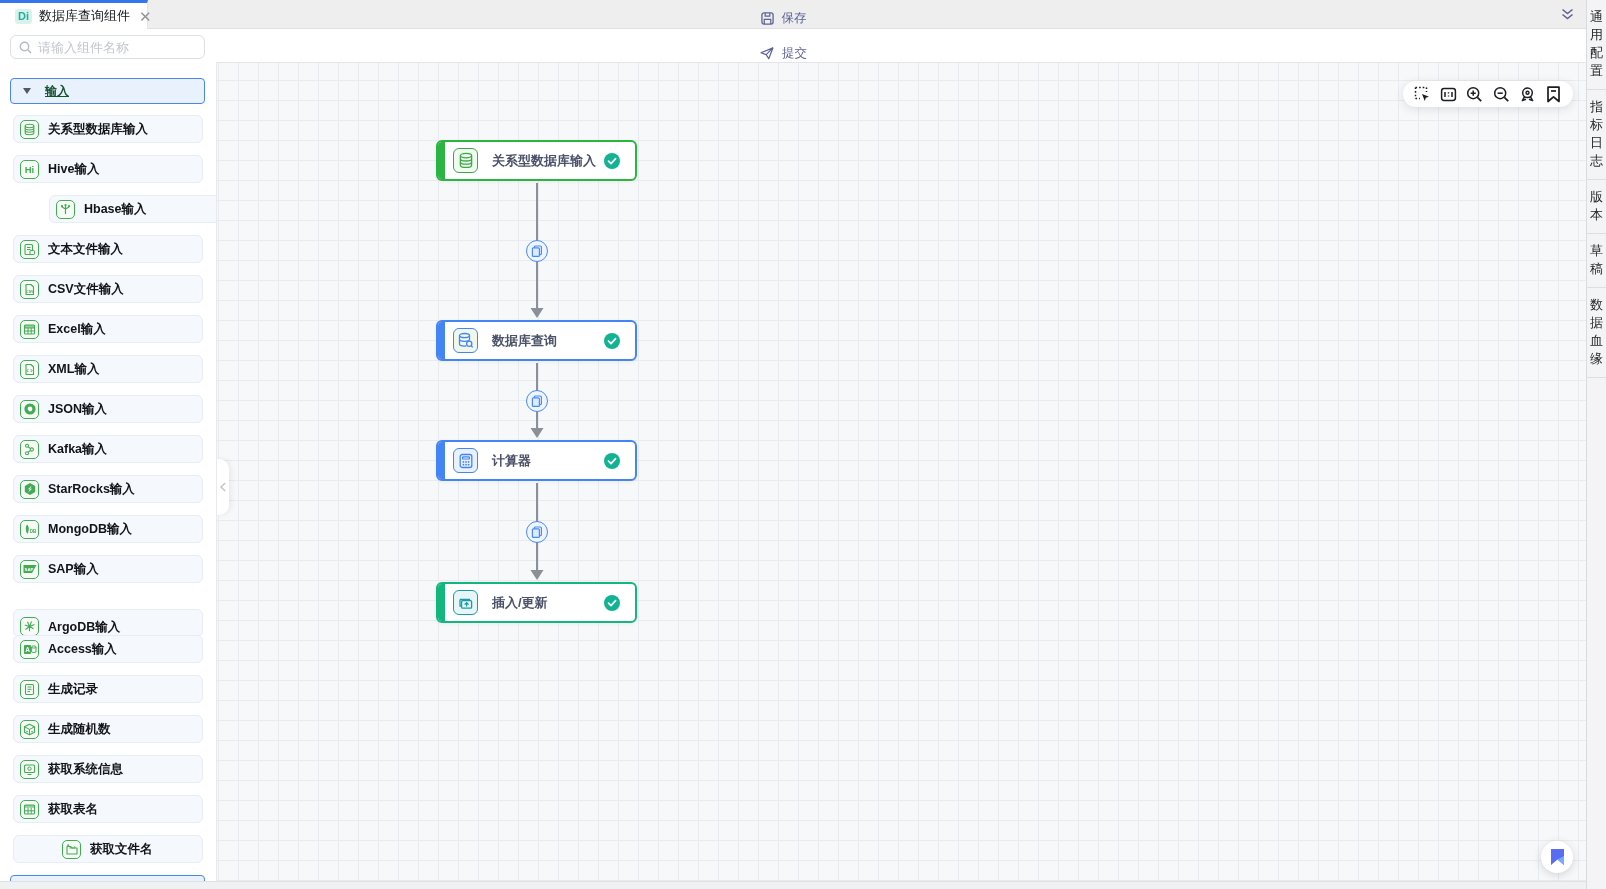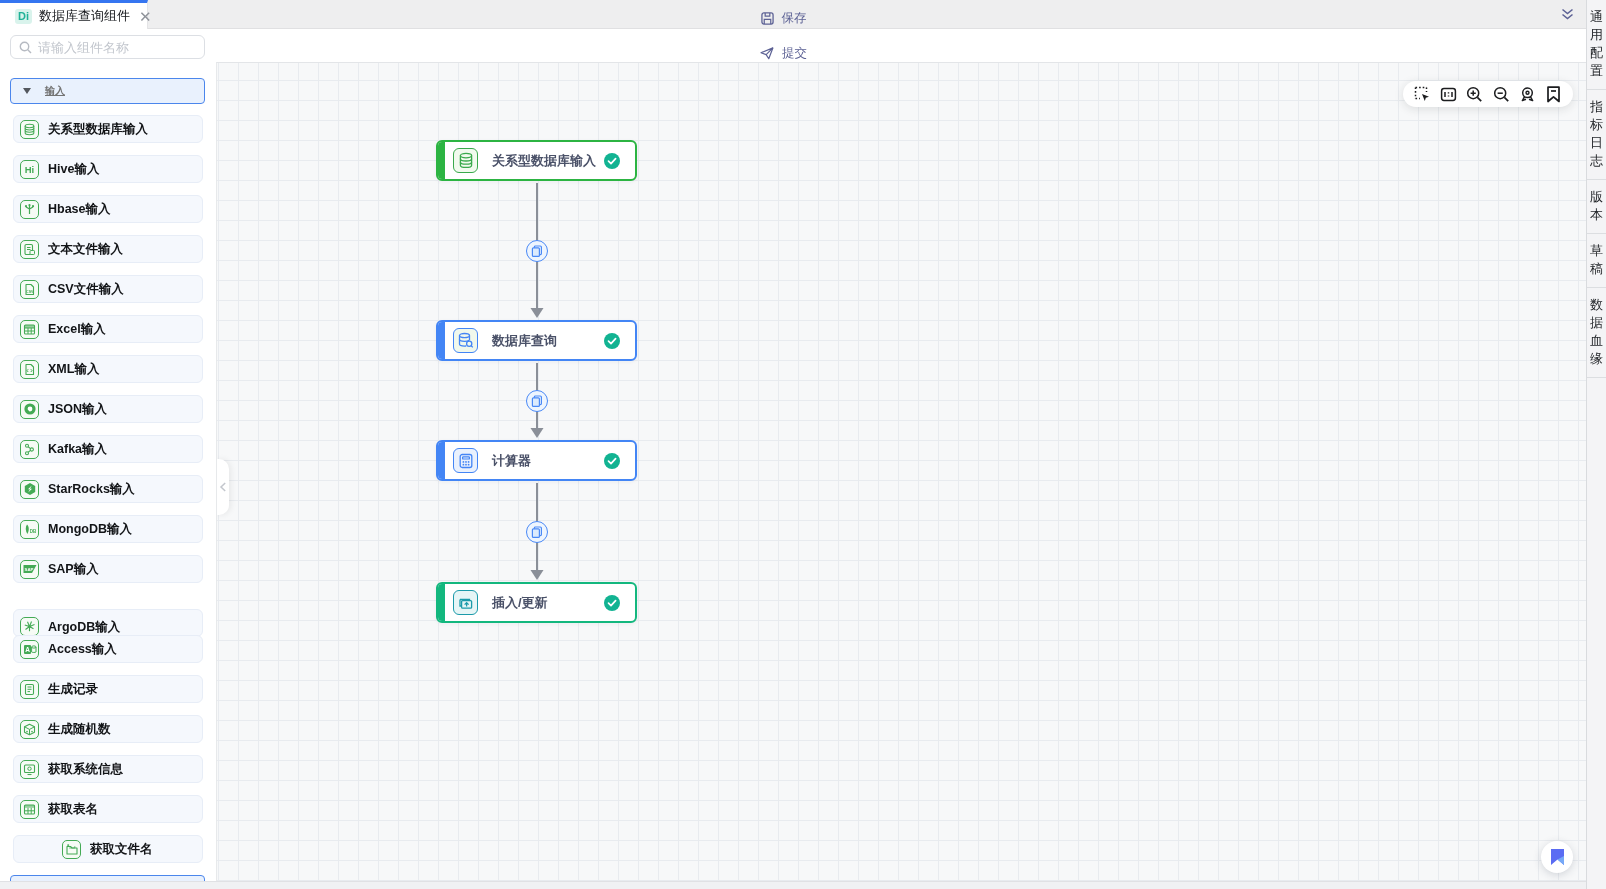--- a/index.html
+++ b/index.html
@@ -20,21 +20,21 @@
   .tbtn { display:flex; align-items:center; gap:8px; color:#5d6295; font-size:12.5px; cursor:pointer; white-space:nowrap; }
   .tbtn svg { display:block; }
 
   
   .sidebar { position:absolute; left:0; top:29px; width:216px; height:852px; background:#fff; overflow:hidden; }
   .search-box { position:absolute; left:10px; top:6px; width:195px; height:24px; border:1px solid #dcdfe4; border-radius:6px; background:#fff; display:flex; align-items:center; padding:4px 8px; gap:6px; }
   .search-box input { border:none; outline:none; flex:1; font-size:13px; color:#333; font-family:inherit; background:transparent; min-width:0; }
   .search-box input::placeholder { color:#c2c6cd; }
   .section-header { position:absolute; left:10px; width:195px; height:26px; background:#e9f1fd; border:1px solid #4b86ec; border-radius:4px; display:flex; align-items:center; padding:0 9px; gap:14px; cursor:pointer; }
   .section-header .tri { width:0; height:0; border-left:4.5px solid transparent; border-right:4.5px solid transparent; border-top:6px solid #53575e; margin-left:3px; }
-  .section-header .sec-label { font-size:10px; font-weight:bold; color:#737373;text-decoration:underline; }
+  .section-header .sec-label { font-size:12px; font-weight:bold; color:#14532d;text-decoration:underline; }
   .comp-item { position:absolute; left:13px; width:190px; height:28px; background:#f5f8fd; border:1px solid #e7edf7; border-radius:6px; display:flex; align-items:center; padding:0 6px; gap:9px; cursor:grab; }
   .comp-ico { width:19px; height:19px; border:1.4px solid #44aa55; border-radius:5px; background:#f6fbf5; display:flex; align-items:center; justify-content:center; flex:none; }
   .comp-ico svg { display:block; }
   .comp-label { font-size:12.5px; font-weight:bold; color:#121417; white-space:nowrap; }
 
   
   .canvas { position:absolute; left:216px; top:62px; width:1370px; height:819px; background:#f7f8f9; border-top:1px solid #e3e5e8; border-left:1px solid #e7e9eb; overflow:hidden;
     background-image:
       linear-gradient(to right, #e8ebef 1px, transparent 1px),
       linear-gradient(to bottom, #e8ebef 1px, transparent 1px);
@@ -148,21 +148,21 @@
           <span class="comp-label">关系型数据库输入</span>
         </div>
         <div class="comp-item" style="top: 126px;">
           <span class="comp-ico">
             <svg width="13" height="13" viewBox="0 0 13 13">
               <text x="6.5" y="10" font-size="9.5" font-weight="bold" text-anchor="middle" fill="#44aa55" font-family="sans-serif">Hi</text>
             </svg>
           </span>
           <span class="comp-label">Hive输入</span>
         </div>
-        <div class="comp-item" style="top: 166px;">
+        <div class="comp-item" style="top: 166px; margin-left: 36px;">
           <span class="comp-ico">
             <svg width="13" height="13" viewBox="0 0 13 13">
               <path d="M6.5 11 V6 M6.5 6 L3 4 M6.5 6 L10 4 M6.5 6 V3" stroke="#44aa55" stroke-width="1.2" fill="none"></path>
               <circle cx="3" cy="3.2" r="1.1" fill="#44aa55"></circle>
               <circle cx="6.5" cy="2.2" r="1.1" fill="#44aa55"></circle>
               <circle cx="10" cy="3.2" r="1.1" fill="#44aa55"></circle>
             </svg>
           </span>
           <span class="comp-label">Hbase输入</span>
         </div>

